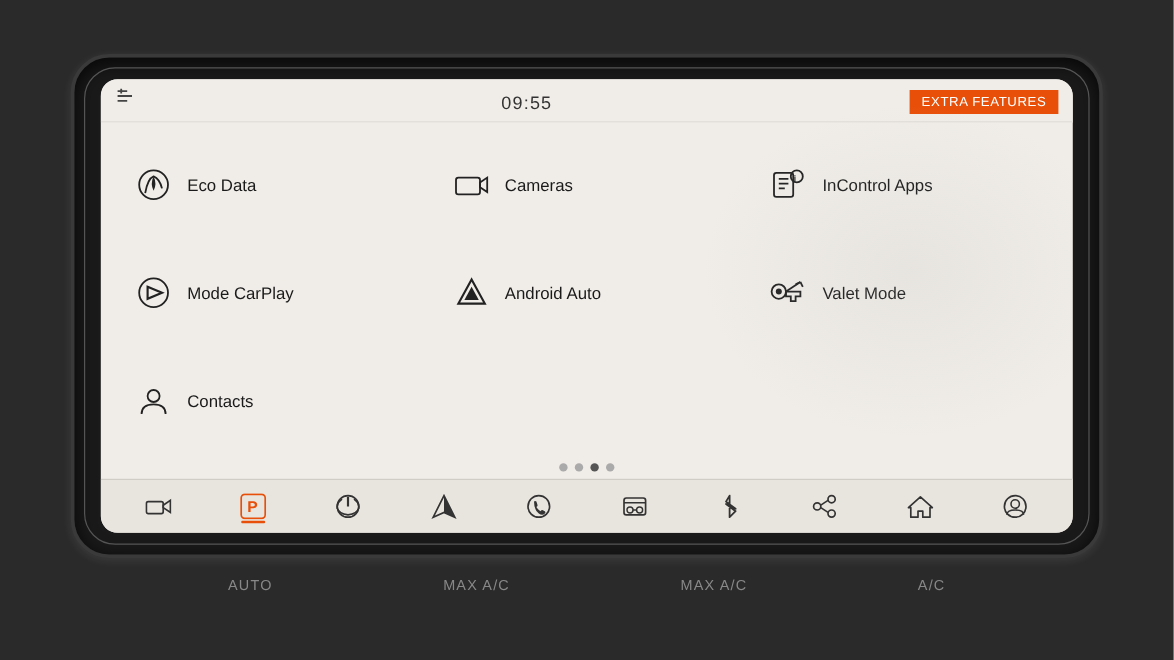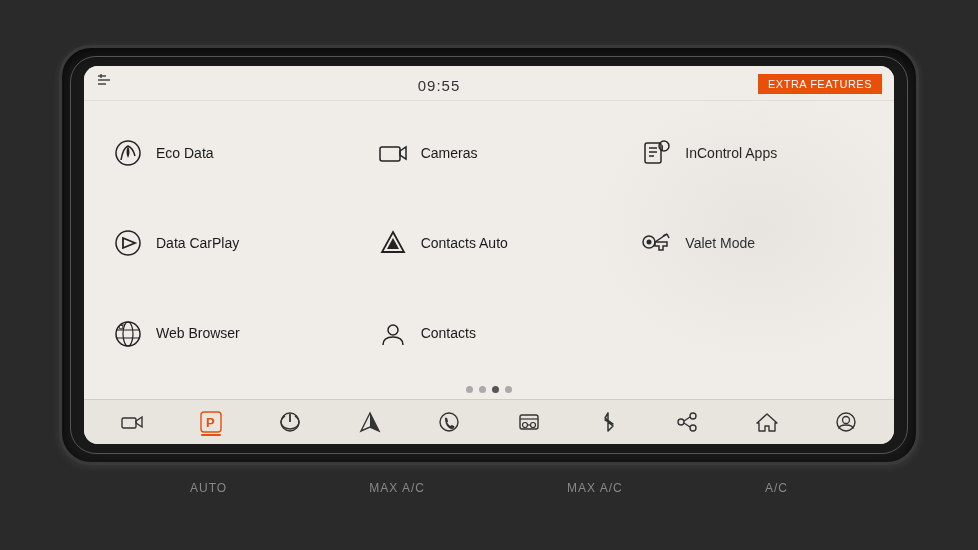--- a/index.html
+++ b/index.html
@@ -281,60 +281,47 @@
         <span class="grid-item-label">InControl Apps</span>
       </div>
 
       <div class="grid-item">
         <div class="grid-item-icon">
           <svg width="30" height="30" viewBox="0 0 30 30">
             <circle cx="15" cy="15" r="12" fill="none" stroke="#222" stroke-width="1.5"></circle>
             <polygon points="10,10 22,15 10,20" fill="none" stroke="#222" stroke-width="1.8"></polygon>
           </svg>
         </div>
-        <span class="grid-item-label">Data CarPlay</span>
+        <span class="grid-item-label">Mode CarPlay</span>
       </div>
 
       <div class="grid-item">
         <div class="grid-item-icon">
           <svg width="30" height="30" viewBox="0 0 30 30">
             <polygon points="15,4 26,24 4,24" fill="none" stroke="#222" stroke-width="1.8"></polygon>
             <polygon points="15,10 21,21 9,21" fill="#222"></polygon>
           </svg>
         </div>
-        <span class="grid-item-label">Contacts Auto</span>
+        <span class="grid-item-label">Android Auto</span>
       </div>
 
       <div class="grid-item">
         <div class="grid-item-icon">
           <svg width="32" height="30" viewBox="0 0 32 30">
             <circle cx="8" cy="14" r="6" fill="none" stroke="#222" stroke-width="1.5"></circle>
             <circle cx="8" cy="14" r="2.5" fill="#222"></circle>
             <path d="M14,14 L26,14 L26,18 L22,18 L22,22 L18,22 L18,18 L14,18 Z" fill="none" stroke="#222" stroke-width="1.5"></path>
             <line x1="14" y1="14" x2="26" y2="6" stroke="#222" stroke-width="1.5"></line>
             <line x1="22" y1="8" x2="26" y2="6" stroke="#222" stroke-width="1.5"></line>
             <line x1="26" y1="6" x2="28" y2="10" stroke="#222" stroke-width="1.5"></line>
           </svg>
         </div>
         <span class="grid-item-label">Valet Mode</span>
       </div>
 
-      <div class="grid-item">
-        <div class="grid-item-icon">
-          <svg width="30" height="30" viewBox="0 0 30 30">
-            <circle cx="15" cy="15" r="12" fill="none" stroke="#222" stroke-width="1.5"></circle>
-            <ellipse cx="15" cy="15" rx="5" ry="12" fill="none" stroke="#222" stroke-width="1.2"></ellipse>
-            <line x1="3" y1="11" x2="27" y2="11" stroke="#222" stroke-width="1.2"></line>
-            <line x1="3" y1="19" x2="27" y2="19" stroke="#222" stroke-width="1.2"></line>
-            <circle cx="8" cy="8" r="2" fill="none" stroke="#222" stroke-width="1"></circle>
-            <line x1="8" y1="6" x2="12" y2="6" stroke="#222" stroke-width="1"></line>
-          </svg>
-        </div>
-        <span class="grid-item-label">Web Browser</span>
-      </div>
 
 
       <div class="grid-item">
         <div class="grid-item-icon">
           <svg width="30" height="30" viewBox="0 0 30 30">
             <circle cx="15" cy="11" r="5" fill="none" stroke="#222" stroke-width="1.5"></circle>
             <path d="M5,26 Q5,18 15,18 Q25,18 25,26" fill="none" stroke="#222" stroke-width="1.5"></path>
           </svg>
         </div>
         <span class="grid-item-label">Contacts</span>

